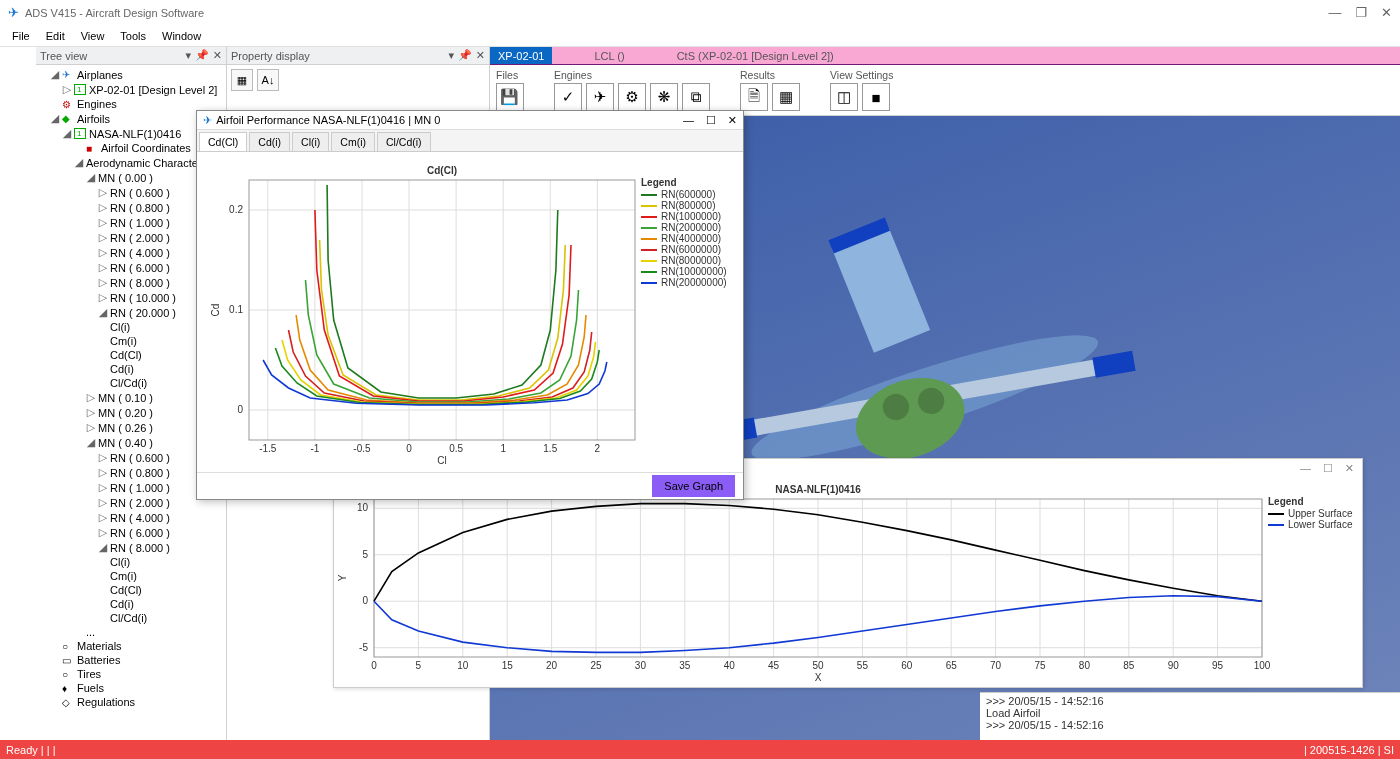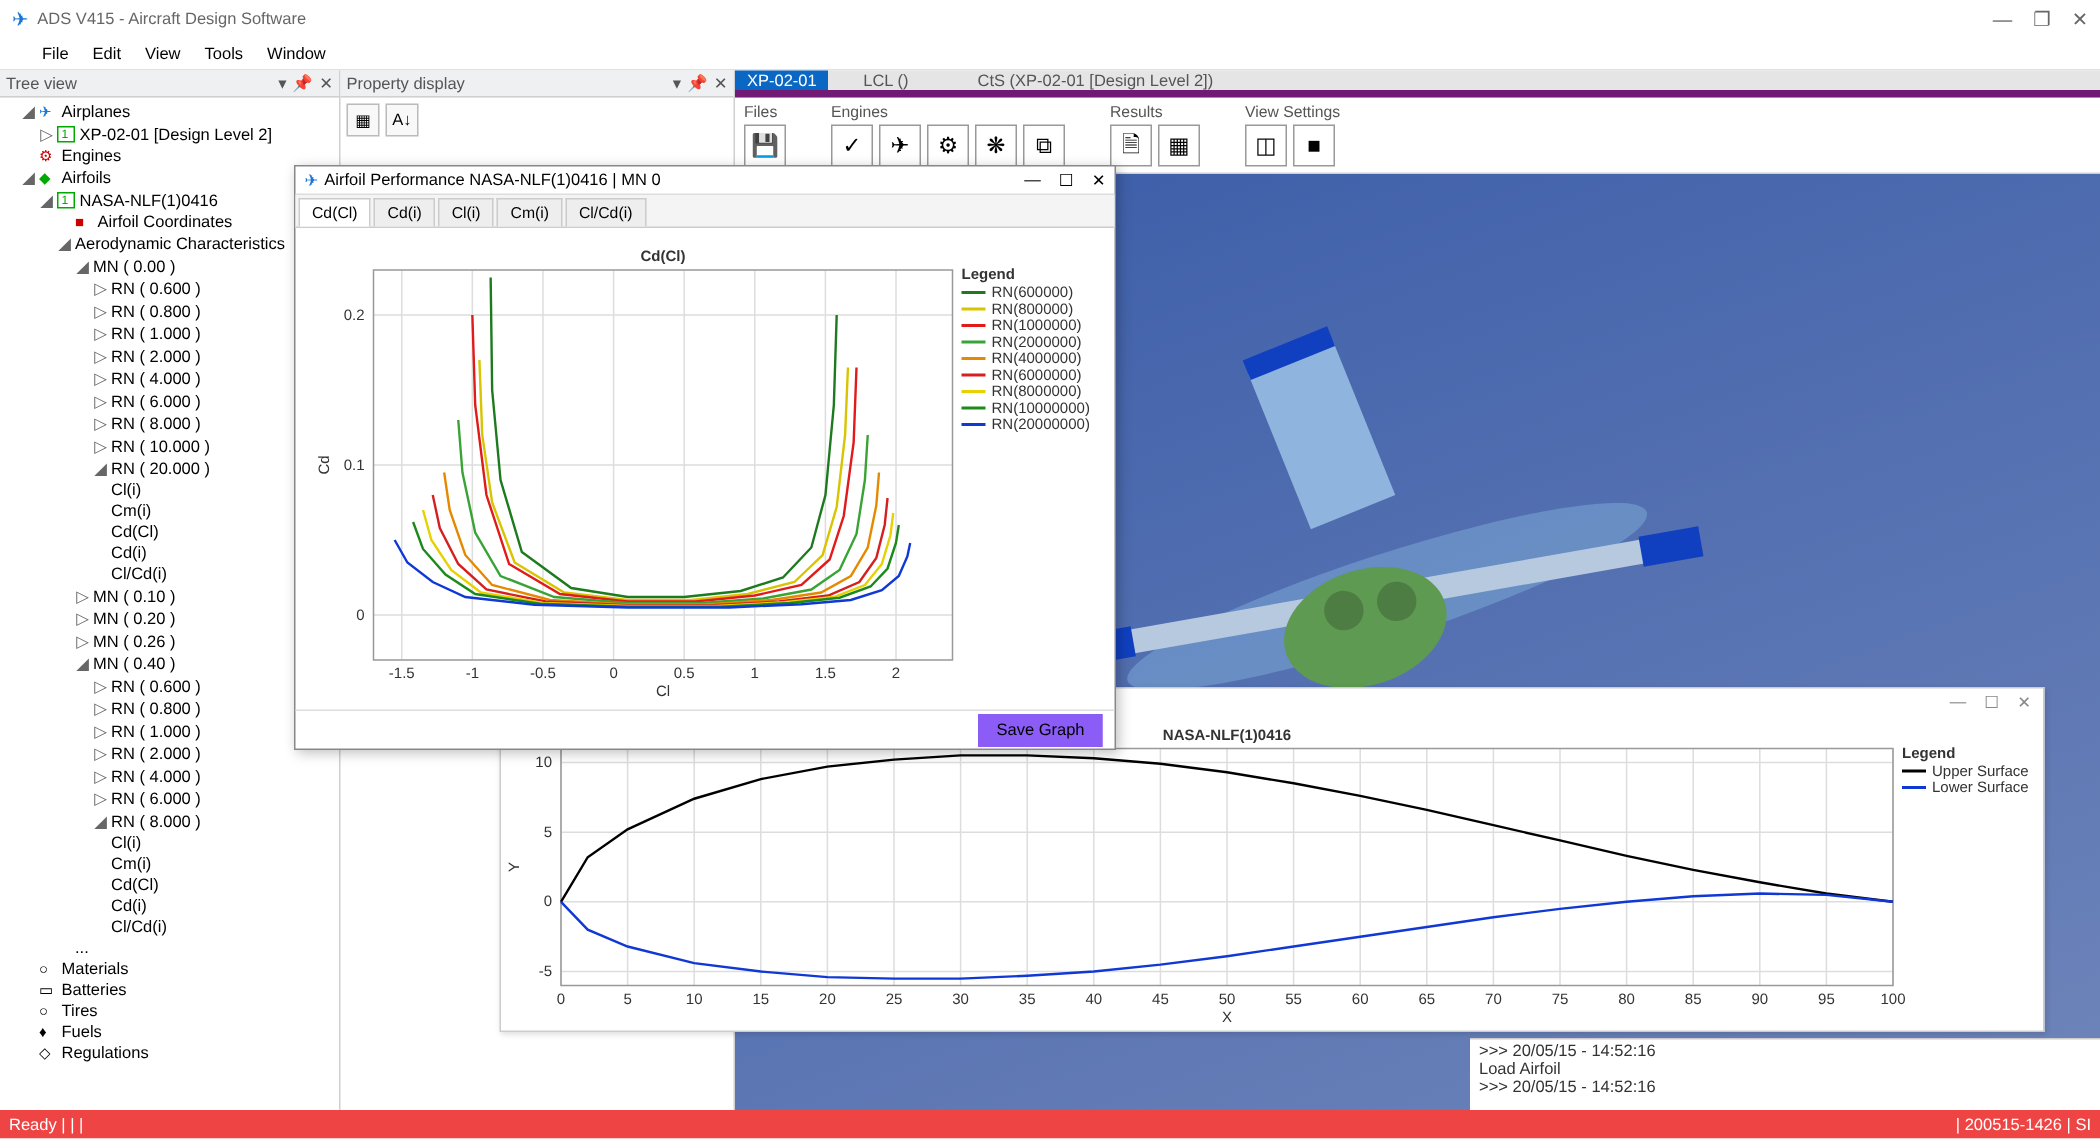--- a/index.html
+++ b/index.html
@@ -1,38 +1,38 @@
 <!DOCTYPE html>
 <html><head>
 <meta charset="utf-8">
 <style>
 * { box-sizing: border-box; margin: 0; padding: 0; font-family: "Segoe UI", Tahoma, sans-serif; font-size: 11px; }
 body { width: 1400px; height: 759px; background: #fff; overflow: hidden; position: relative; }
 .titlebar { height: 25px; background: #fff; display: flex; align-items: center; padding: 0 8px; color: #666; }
 .titlebar-icon { color: #1976d2; margin-right: 6px; font-size: 13px; }
 .win-controls { margin-left: auto; display: flex; gap: 14px; }
 .win-controls span { cursor: pointer; font-size: 13px; }
-.menubar { height: 22px; display: flex; align-items: center; padding: 0 20px; border-bottom: 1px solid #e0e0e0; }
+.menubar { height: 22px; display: flex; align-items: center; padding: 0 4px; border-bottom: 1px solid #e0e0e0; }
 .menubar span { padding: 2px 8px; cursor: pointer; }
 .workspace { display: flex; height: 693px; }
-.tree-panel { width: 227px; border-right: 1px solid #d0d0d0; display: flex; flex-direction: column; }
+.tree-panel { width: 227px; border-right: 1px solid #d0d0d0; display: flex; flex-direction: column; padding-left: 36px; }
 .panel-header { background: #eef0f2; height: 18px; display: flex; align-items: center; padding: 0 4px; color: #555; border-bottom: 1px solid #d0d0d0; }
 .panel-header .pin { margin-left: auto; display:flex; gap:4px;}
 .tree { overflow: auto; flex: 1; padding: 2px 0; }
 .tnode { white-space: nowrap; padding: 1px 0 1px 4px; cursor: pointer; display:flex; align-items:center; }
 .tnode .exp { display:inline-block; width:10px; text-align:center; color:#666; margin-right:2px;}
 .tnode .ico { display:inline-block; width:12px; margin-right:3px; font-size:10px;}
 .ind1{padding-left:14px}.ind2{padding-left:26px}.ind3{padding-left:38px}.ind4{padding-left:50px}.ind5{padding-left:62px}.ind6{padding-left:74px}
 .center-col { width: 263px; border-right: 1px solid #d0d0d0; display:flex; flex-direction:column;}
 .center-col .tool-row{ padding:4px; display:flex; gap:4px;}
 .tool-btn{ width:22px;height:22px;border:1px solid #bbb;background:#f8f8f8;display:flex;align-items:center;justify-content:center;cursor:pointer;}
 .right-col { flex:1; display:flex; flex-direction:column; position:relative;}
-.tabstrip { height:18px; background:#e5e5e5; display:flex; align-items:center; border-bottom:5px solid #701a75;}
+.tabstrip { height:18px; background:#f9a8d4; display:flex; align-items:center; border-bottom:1px solid #701a75;}
 .doctab{ background:#0a68c4;color:#fff;padding:2px 8px;height:100%;display:flex;align-items:center;}
-.doctab2{ padding:2px 23px;color:#555;}
+.doctab2{ padding:2px 10px;color:#555;margin-left:32px;}
 .toolbar-zone{ padding:4px 6px; display:flex; gap:30px; border-bottom:1px solid #d0d0d0;}
 .tgroup{ display:flex; flex-direction:column; gap:2px;}
 .tgroup-label{color:#555;font-size:10.5px;}
 .tgroup-row{display:flex;gap:4px;}
 .big-btn{width:28px;height:28px;border:1px solid #999;background:#fff;display:flex;align-items:center;justify-content:center;cursor:pointer;font-size:15px;}
 .viewport{ flex:1; background:linear-gradient(160deg,#3a5ca8 0%,#6f85ba 100%); position:relative;}
 .statusbar{ height:19px; background:#ef4444; color:#fff; display:flex; align-items:center; padding:0 6px;}
 .statusbar .right{margin-left:auto;}
 
 .perf-window{ position:absolute; left:196px; top:110px; width:548px; height:390px; background:#fff; border:1px solid #888; box-shadow:2px 2px 8px rgba(0,0,0,.25); z-index:50; display:flex;flex-direction:column;}

